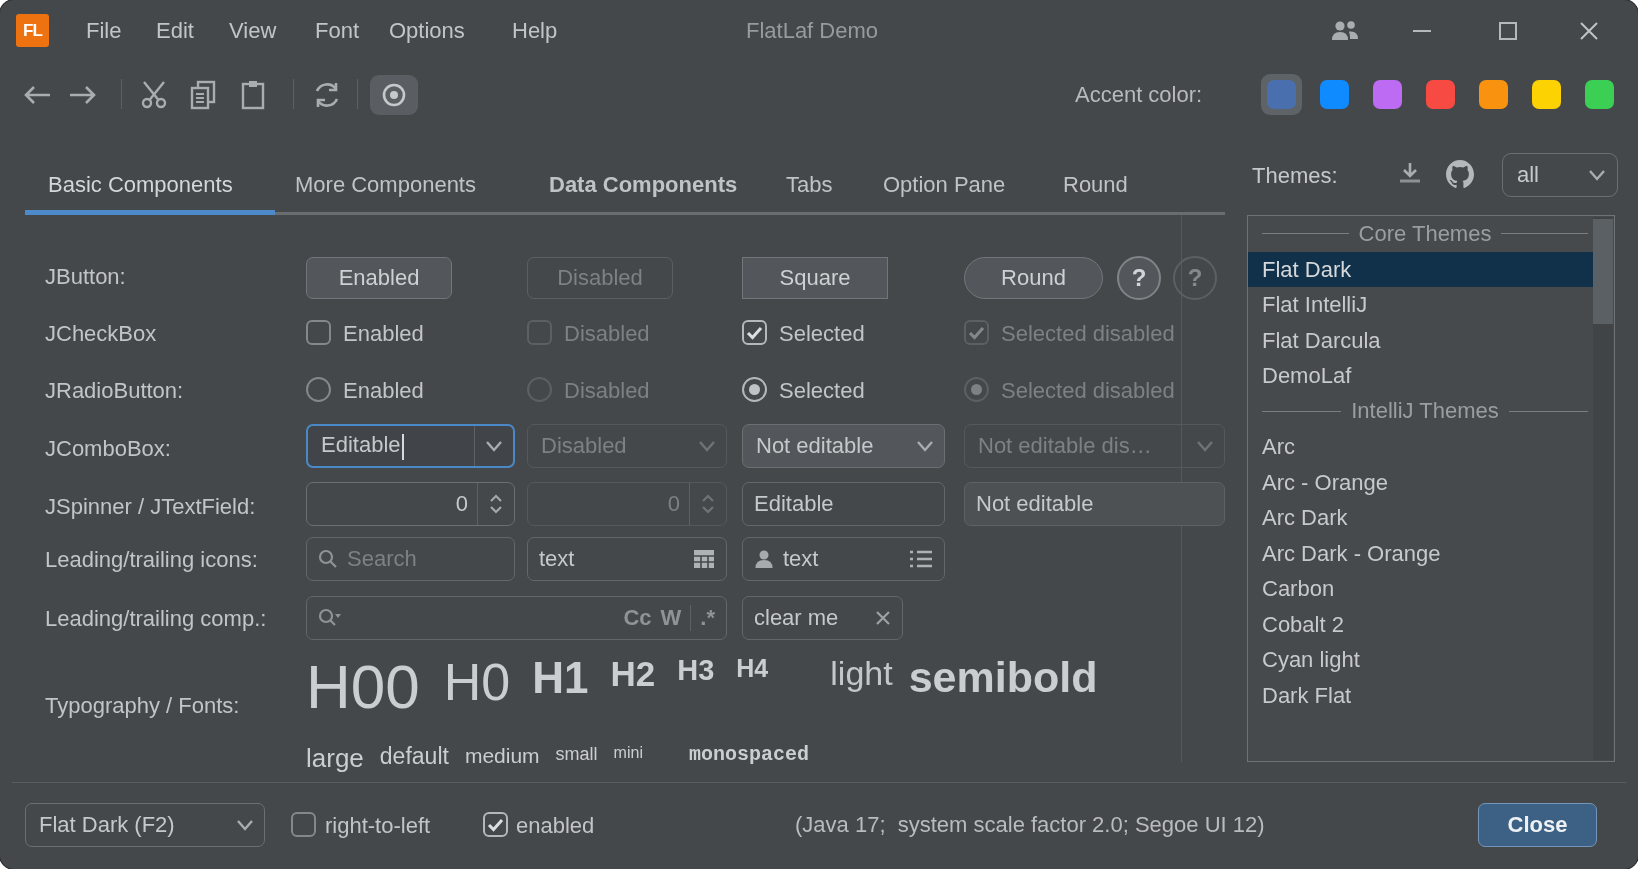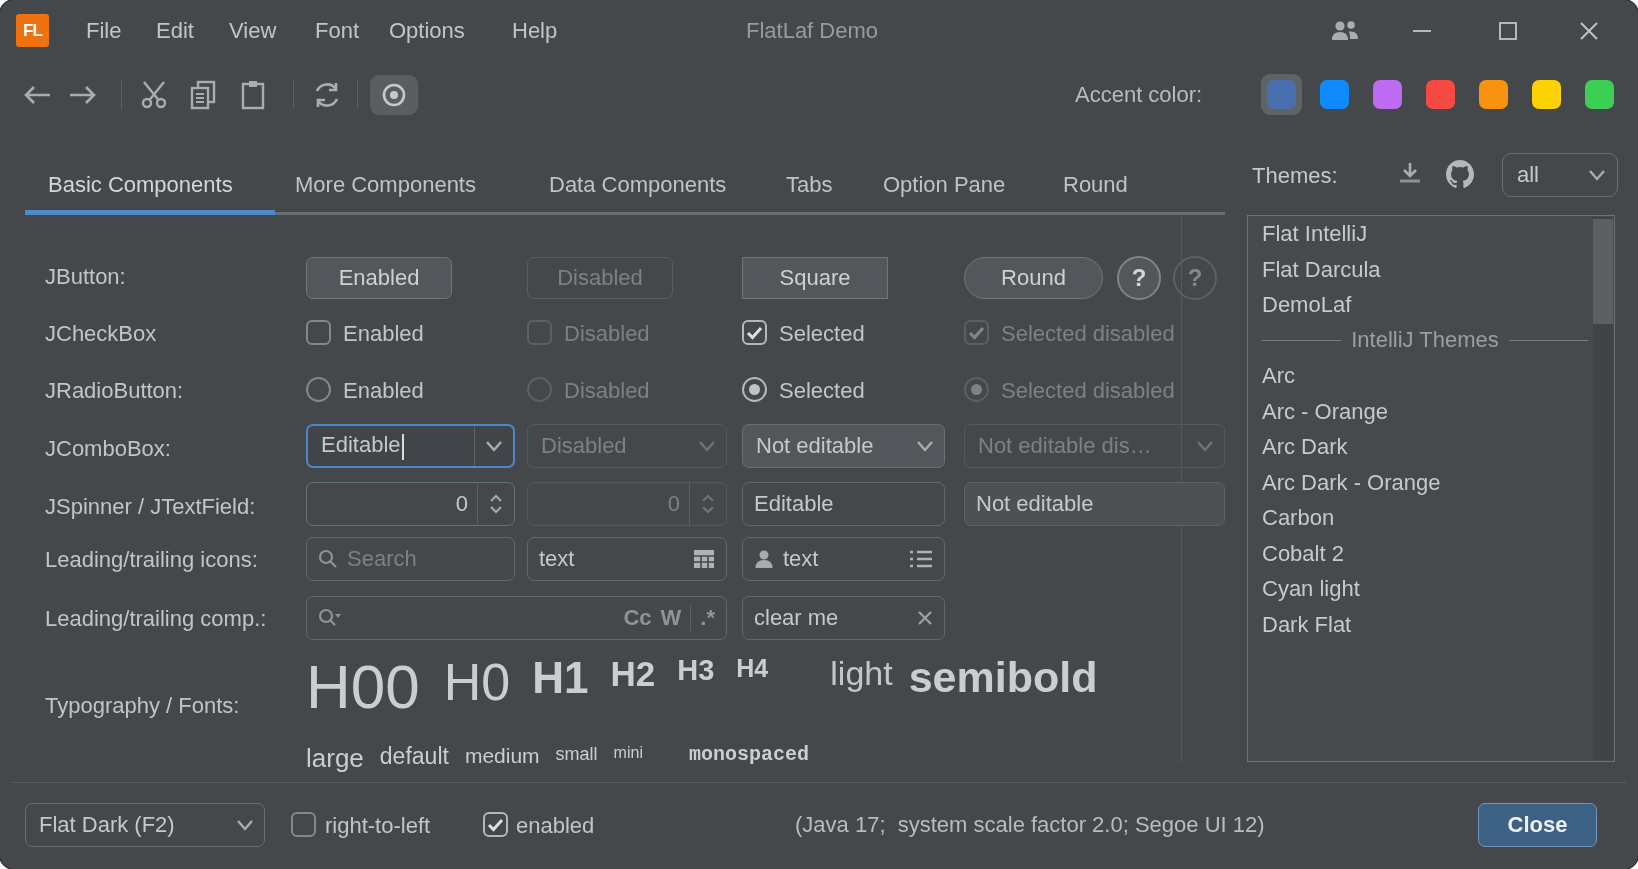--- a/index.html
+++ b/index.html
@@ -185,21 +185,21 @@
   <div class="swatch" style="left: 1267px; background: rgb(74, 111, 174);"></div>
   <div class="swatch" style="left: 1320px; background: rgb(16, 139, 255);"></div>
   <div class="swatch" style="left: 1373px; background: rgb(189, 107, 242);"></div>
   <div class="swatch" style="left: 1426px; background: rgb(247, 74, 67);"></div>
   <div class="swatch" style="left: 1479px; background: rgb(249, 146, 15);"></div>
   <div class="swatch" style="left: 1532px; background: rgb(253, 210, 3);"></div>
   <div class="swatch" style="left: 1585px; background: rgb(59, 208, 84);"></div>
 
   <span class="tab selected" style="left:48px;">Basic Components</span>
   <span class="tab" style="left:295px;">More Components</span>
-  <span class="tab" style="left:549px;">Data Components</span>
+  <span class="tab" style="left:549px;font-weight:bold;">Data Components</span>
   <span class="tab" style="left:786px;">Tabs</span>
   <span class="tab" style="left:883px;">Option Pane</span>
   <span class="tab" style="left:1063px;">Round</span>
   <div class="tab-grayline"></div>
   <div class="tab-blueline" style="background: rgb(77, 138, 201);"></div>
 
   <span class="themes-label">Themes:</span>
   <div class="abs" style="left:1396px;top:160px;">
     <svg width="28" height="28" viewBox="0 0 28 28">
       <path d="M14,3 L14,16 M8,10 L14,16 L20,10" stroke="#a9adb0" stroke-width="2.6" fill="none"></path>
@@ -215,20 +215,26 @@
     <span class="val">all</span>
     <span class="arrow" style="width:40px;display:flex;justify-content:center;">
       <svg width="18" height="12" viewBox="0 0 18 12">
           <path d="M2,2 L9,10 L16,2" fill="none" stroke="#a9adb0" stroke-width="2.4"></path>
         </svg>
     </span>
   </div>
 
   <div class="vsep-panel"></div>
   <div class="theme-list">
+    <div class="t-sep">
+        <span class="ln"></span>
+        <span class="tx">Core Themes</span>
+        <span class="ln"></span>
+      </div>
+    <div class="t-item sel" style="background: rgb(17, 48, 73);">Flat Dark</div>
     <div class="t-item">Flat IntelliJ</div>
     <div class="t-item">Flat Darcula</div>
     <div class="t-item">DemoLaf</div>
     <div class="t-sep">
         <span class="ln"></span>
         <span class="tx">IntelliJ Themes</span>
         <span class="ln"></span>
       </div>
     <div class="t-item">Arc</div>
     <div class="t-item">Arc - Orange</div>
@@ -381,21 +387,21 @@
           <path d="M12.5,12.5 L17,17" stroke="#8f9396" stroke-width="2.2"></path>
         <path d="M17,6 l6,0 l-3,4 z" fill="#8f9396"></path>
       </svg>
     </span>
     <span class="txt"></span>
     <span class="mini-btn">Cc</span>
     <span class="mini-btn">W</span>
     <span style="width:1px;height:26px;background:#5d6164;"></span>
     <span class="mini-btn">.*</span>
   </div>
-  <div class="field" style="left:742px;top:596px;width:203px;">
+  <div class="field" style="left:742px;top:596px;width:161px;">
     <span class="txt">clear me</span>
     <svg width="16" height="16" viewBox="0 0 16 16">
       <path d="M2,2 L14,14 M14,2 L2,14" stroke="#9da1a4" stroke-width="2.2"></path>
     </svg>
   </div>
 
   <span class="rowlabel" style="top:693px;">Typography / Fonts:</span>
   <div class="typo-row" style="top:656px;">
     <span style="font-size:62px;">H00</span>
     <span style="font-size:52px;margin-left:24px;">H0</span>

